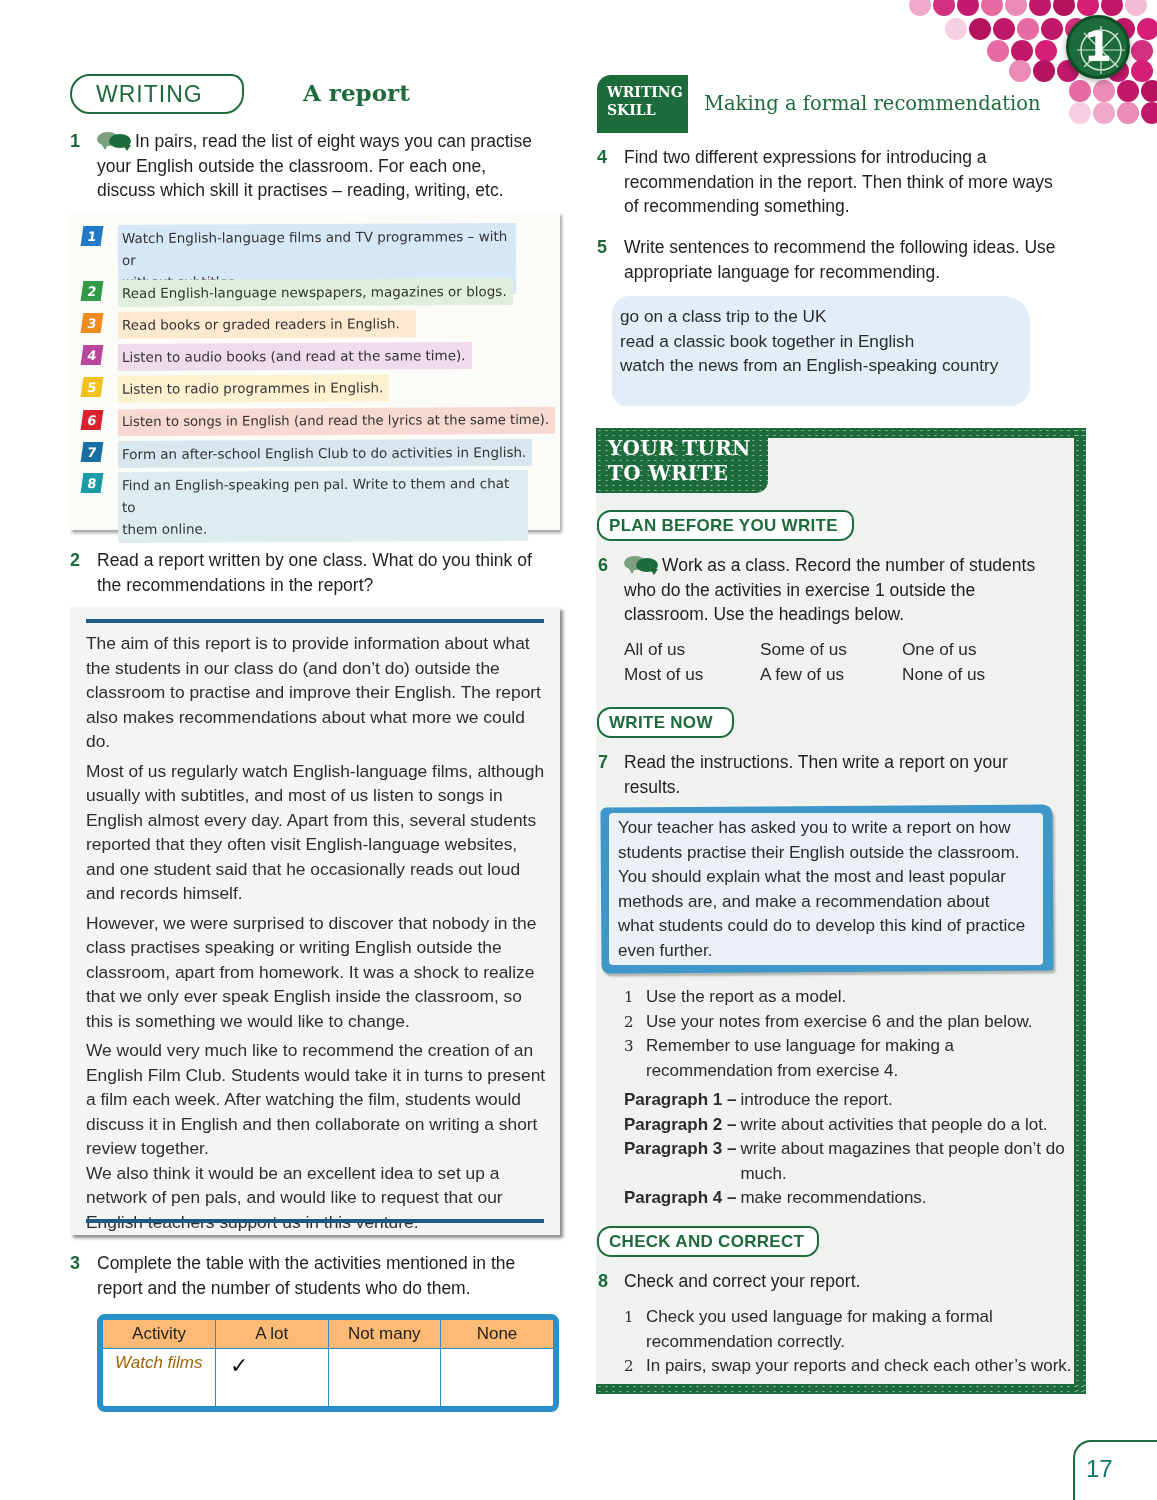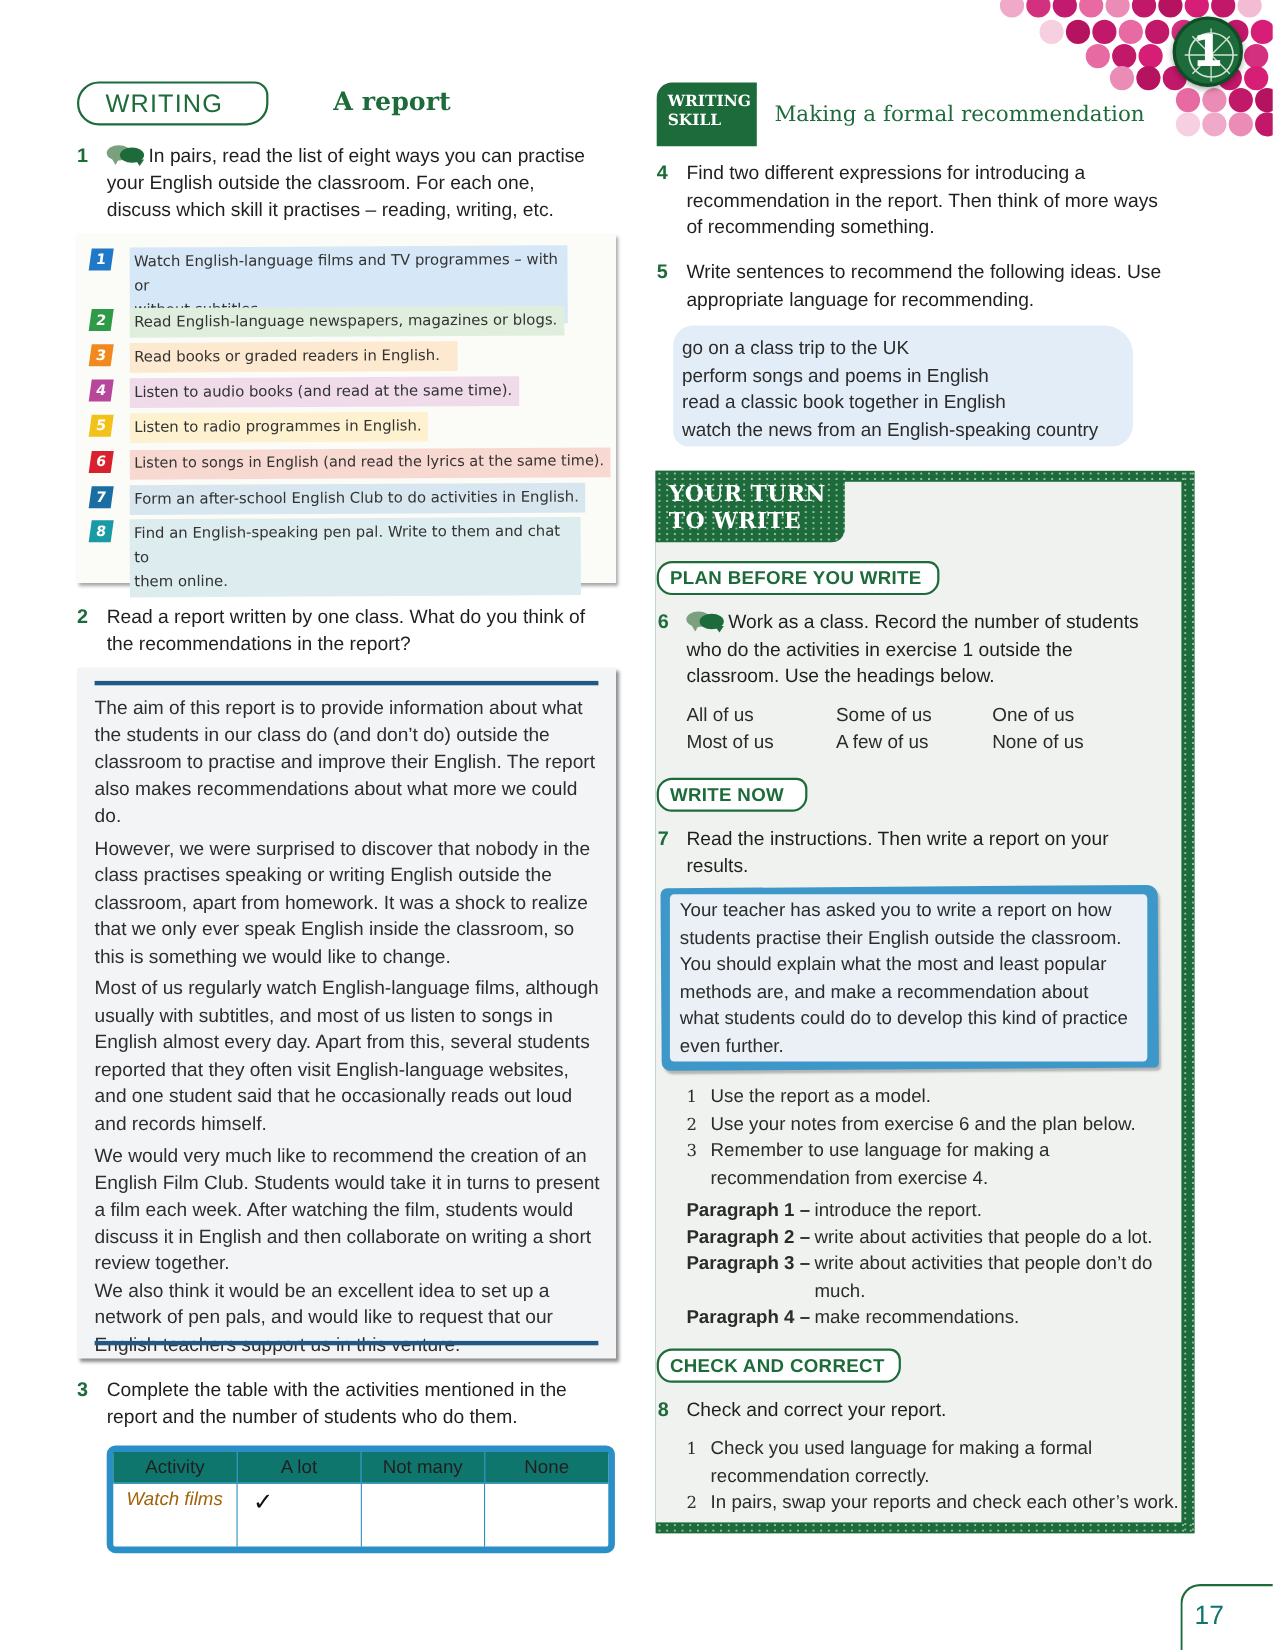--- a/index.html
+++ b/index.html
@@ -45,21 +45,21 @@
     box-shadow: 3px 3px 3px rgba(0,0,0,.45); }
   .report .rule { position: absolute; left: 16px; right: 16px; height: 4px; background: #1e5a82; }
   .report .body { position: absolute; left: 16px; top: 24px; width: 462px; font-family: "Liberation Sans", sans-serif; font-weight: 300;
     font-size: 17.4px; line-height: 24.5px; color: #2e2e2e; }
   .report p { margin-bottom: 5px; }
   .report p.tight { margin-top: -5px; }
 
   
   .tbl-wrap { position: absolute; left: 97px; top: 1314px; width: 462px; height: 98px; border: 6px solid #2a8fc6; border-radius: 8px; background:#fff; }
   table.tbl { width: 100%; height: 100%; border-collapse: collapse; font-family: "Liberation Sans", sans-serif; }
-  .tbl th { background: #0f766e; font-weight: normal; font-size: 17px; height: 28px; color:#1f1f1f; border-right: 1.5px solid #2a8fc6; border-bottom: 1.5px solid #2a8fc6; }
+  .tbl th { background: #fdba74; font-weight: normal; font-size: 17px; height: 28px; color:#1f1f1f; border-right: 1.5px solid #2a8fc6; border-bottom: 1.5px solid #2a8fc6; }
   .tbl td { vertical-align: top; border-right: 1.5px solid #2a8fc6; font-size: 17px; padding: 4px 10px; }
   .tbl th:last-child, .tbl td:last-child { border-right: none; }
   .tbl td.act { color: #a16207; font-style: italic; padding-left: 12px; }
   .tbl td.tick { font-size: 22px; padding-left: 14px; color:#111; }
 
   
   .ws-tag { position: absolute; left: 597px; top: 75px; width: 91px; height: 58px; background: #1d6b3a; color: #fff;
     border-radius: 14px 0 0 0; font-family: "DejaVu Serif", serif; font-weight: bold; font-size: 14px; line-height: 18px; padding: 8px 0 0 10px; }
   .ws-title { position: absolute; left: 704px; top: 92px; font-family: "DejaVu Serif", serif; font-size: 19.5px; color: #1d6b3a; }
 
@@ -205,22 +205,22 @@
 <div class="ex-num" style="left:70px;top:550px">2</div>
 <div class="ex-text" style="left:97px;top:548px;width:470px">
   <div>Read a report written by one class. What do you think of</div>
   <div>the recommendations in the report?</div>
 </div>
 
 <div class="report">
   <div class="rule" style="top:12px"></div>
   <div class="body">
     <p>The aim of this report is to provide information about what the students in our class do (and don’t do) outside the classroom to practise and improve their English. The report also makes recommendations about what more we could do.</p>
+    <p>Most of us regularly watch English-language films, although usually with subtitles, and most of us listen to songs in English almost every day. Apart from this, several students reported that they often visit English-language websites, and one student said that he occasionally reads out loud and records himself.</p>
     <p>However, we were surprised to discover that nobody in the class practises speaking or writing English outside the classroom, apart from homework. It was a shock to realize that we only ever speak English inside the classroom, so this is something we would like to change.</p>
-    <p>Most of us regularly watch English-language films, although usually with subtitles, and most of us listen to songs in English almost every day. Apart from this, several students reported that they often visit English-language websites, and one student said that he occasionally reads out loud and records himself.</p>
     <p>We would very much like to recommend the creation of an English Film Club. Students would take it in turns to present a film each week. After watching the film, students would discuss it in English and then collaborate on writing a short review together.</p>
     <p class="tight">We also think it would be an excellent idea to set up a network of pen pals, and would like to request that our English teachers support us in this venture.</p>
   </div>
   <div class="rule" style="top:612px"></div>
 </div>
 
 <div class="ex-num" style="left:70px;top:1253px">3</div>
 <div class="ex-text" style="left:97px;top:1251px;width:470px">
   <div>Complete the table with the activities mentioned in the</div>
   <div>report and the number of students who do them.</div>
@@ -261,21 +261,20 @@
 </div>
 
 <div class="ex-num" style="left:597px;top:237px">5</div>
 <div class="ex-text" style="left:624px;top:235px;width:470px">
   <div>Write sentences to recommend the following ideas. Use</div>
   <div>appropriate language for recommending.</div>
 </div>
 
 <div class="ideas">
   <div>go on a class trip to the UK</div>
-  <div>perform songs and poems in English</div>
   <div>read a classic book together in English</div>
   <div>watch the news from an English-speaking country</div>
 </div>
 
 <div class="ytw"></div>
 <div class="speckle" style="left:596px;top:428px;width:490px;height:10px"></div>
 <div class="speckle" style="left:1074px;top:428px;width:12px;height:966px"></div>
 <div class="speckle" style="left:596px;top:1384px;width:490px;height:10px"></div>
 <div class="ytw-inner"></div>
 <div class="ytw-tab"></div>
@@ -359,21 +358,21 @@
   </div>
   <div class="row">
     <span class="lbl">Paragraph 2 –</span>
     <div class="desc">
         <div>write about activities that people do a lot.</div>
       </div>
   </div>
   <div class="row">
     <span class="lbl">Paragraph 3 –</span>
     <div class="desc">
-      <div>write about activities that people don’t do</div>
+      <div>write about magazines that people don’t do</div>
       <div>much.</div>
     </div>
   </div>
   <div class="row">
     <span class="lbl">Paragraph 4 –</span>
     <div class="desc">
         <div>make recommendations.</div>
       </div>
   </div>
 </div>

